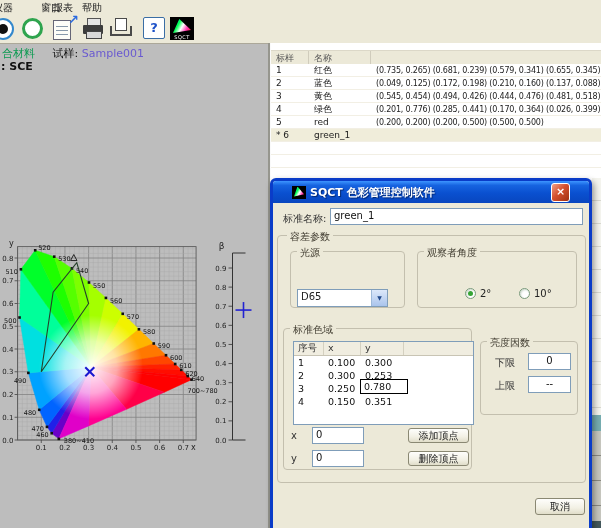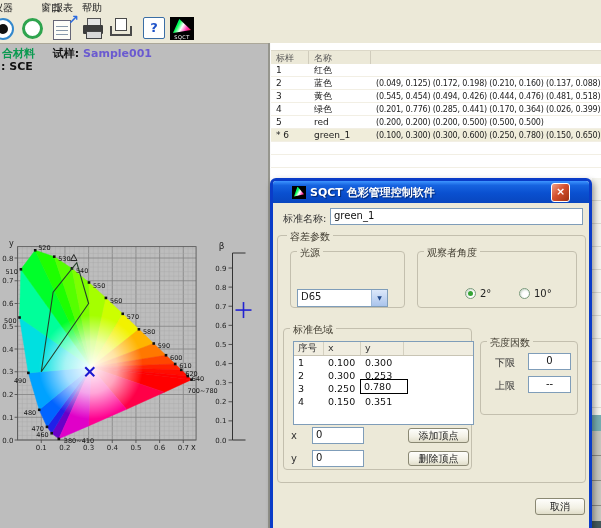--- a/index.html
+++ b/index.html
@@ -45,21 +45,21 @@
        text-align:center; line-height:20px; }
   .icon-sqct { left:170px; }
   .sqct-black { position:absolute; left:0; top:0; width:24px; height:23px; background:#000; }
   .sqct-black .tri { position:absolute; left:3px; top:2px; width:18px; height:14px;
        clip-path:polygon(35% 0, 0 100%, 100% 78%);
        background:linear-gradient(120deg,#00e0ff 0%,#00ff50 32%,#ffffff 52%,#ff3cb4 74%,#ff1020 100%); }
   .sqct-black .txt { position:absolute; bottom:0; width:100%; text-align:center; font-size:5px;
        color:#fff; letter-spacing:.4px; }
 
   
-  .info1 { position:absolute; top:46px; left:2px; font-size:11px; font-weight:bold; white-space:nowrap;text-align:right; }
+  .info1 { position:absolute; top:46px; left:2px; font-size:11px; font-weight:normal; white-space:nowrap;text-align:right; }
   .info1 .g { color:#0a9a50; } .info1 .k { color:#111; margin-left:14px; } .info1 .b { color:#6a5ad0; }
   .info2 { position:absolute; top:60px; left:1px; font-size:11px; font-weight:bold; color:#111; }
   .vdiv { position:absolute; left:268px; top:43px; width:2px; bottom:0; background:#96968e;
           border-right:1px solid #fafafa; }
   #chart { position:absolute; left:0; top:235px; }
   #chart text { font-family:"DejaVu Sans",sans-serif; }
 
   
   .rpane { position:absolute; left:271px; top:43px; right:0; bottom:0; background:#fff; }
   .sthead { position:absolute; left:0; top:7px; right:0; height:13px; display:flex;
@@ -414,20 +414,21 @@
 
   <div class="rpane">
     <div class="sthead" id="st-head">
         <div class="c0">标样</div>
         <div class="c1">名称</div>
       </div>
     <div class="stbody" id="st-body">
         <div class="trow">
           <div class="c0">1</div>
           <div class="c1">红色</div>
+          <div class="c2">(0.735, 0.265) (0.681, 0.239) (0.579, 0.341) (0.655, 0.345)</div>
         </div>
         <div class="trow">
           <div class="c0">2</div>
           <div class="c1">蓝色</div>
           <div class="c2">(0.049, 0.125) (0.172, 0.198) (0.210, 0.160) (0.137, 0.088)</div>
         </div>
         <div class="trow">
           <div class="c0">3</div>
           <div class="c1">黄色</div>
           <div class="c2">(0.545, 0.454) (0.494, 0.426) (0.444, 0.476) (0.481, 0.518)</div>
@@ -438,21 +439,20 @@
           <div class="c2">(0.201, 0.776) (0.285, 0.441) (0.170, 0.364) (0.026, 0.399)</div>
         </div>
         <div class="trow">
           <div class="c0">5</div>
           <div class="c1">red</div>
           <div class="c2">(0.200, 0.200) (0.200, 0.500) (0.500, 0.500)</div>
         </div>
         <div class="trow hl">
           <div class="c0">* 6</div>
           <div class="c1">green_1</div>
-          <div class="c2">(0.100, 0.300) (0.300, 0.600) (0.250, 0.780) (0.150, 0.650)</div>
         </div>
         <div class="trow"></div>
         <div class="trow"></div>
         <div class="trow"></div>
       </div>
   </div>
 
   <div class="sliver">
     <div class="a"></div>
       <div class="teal"></div>

